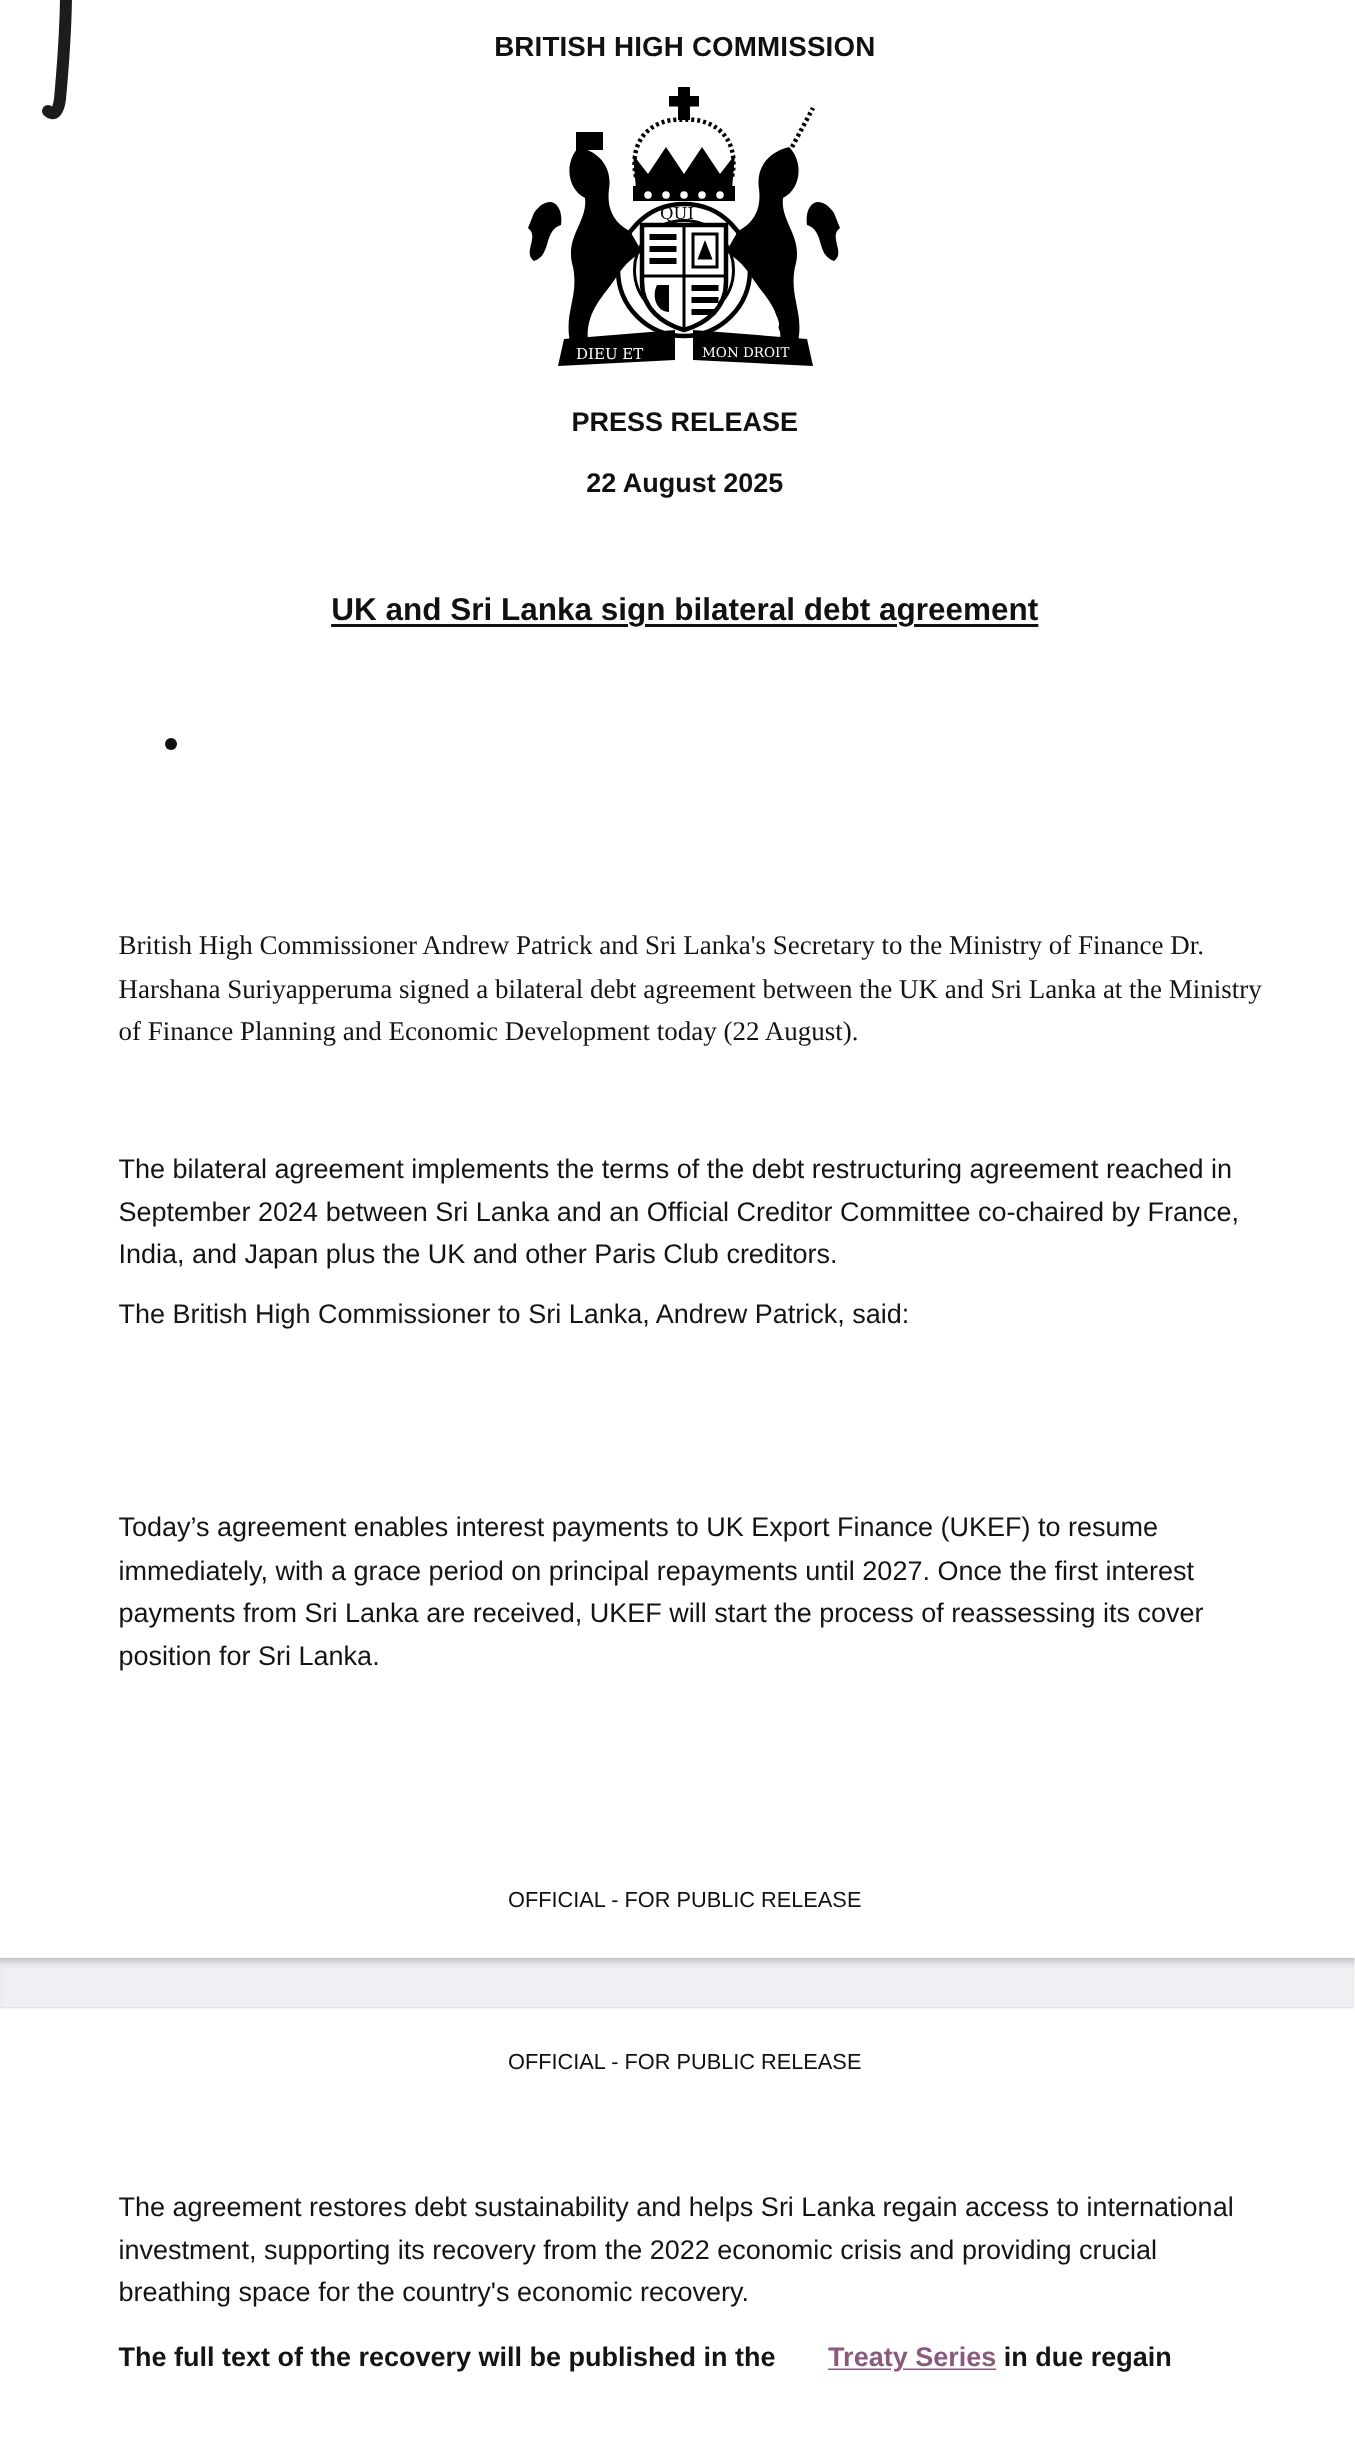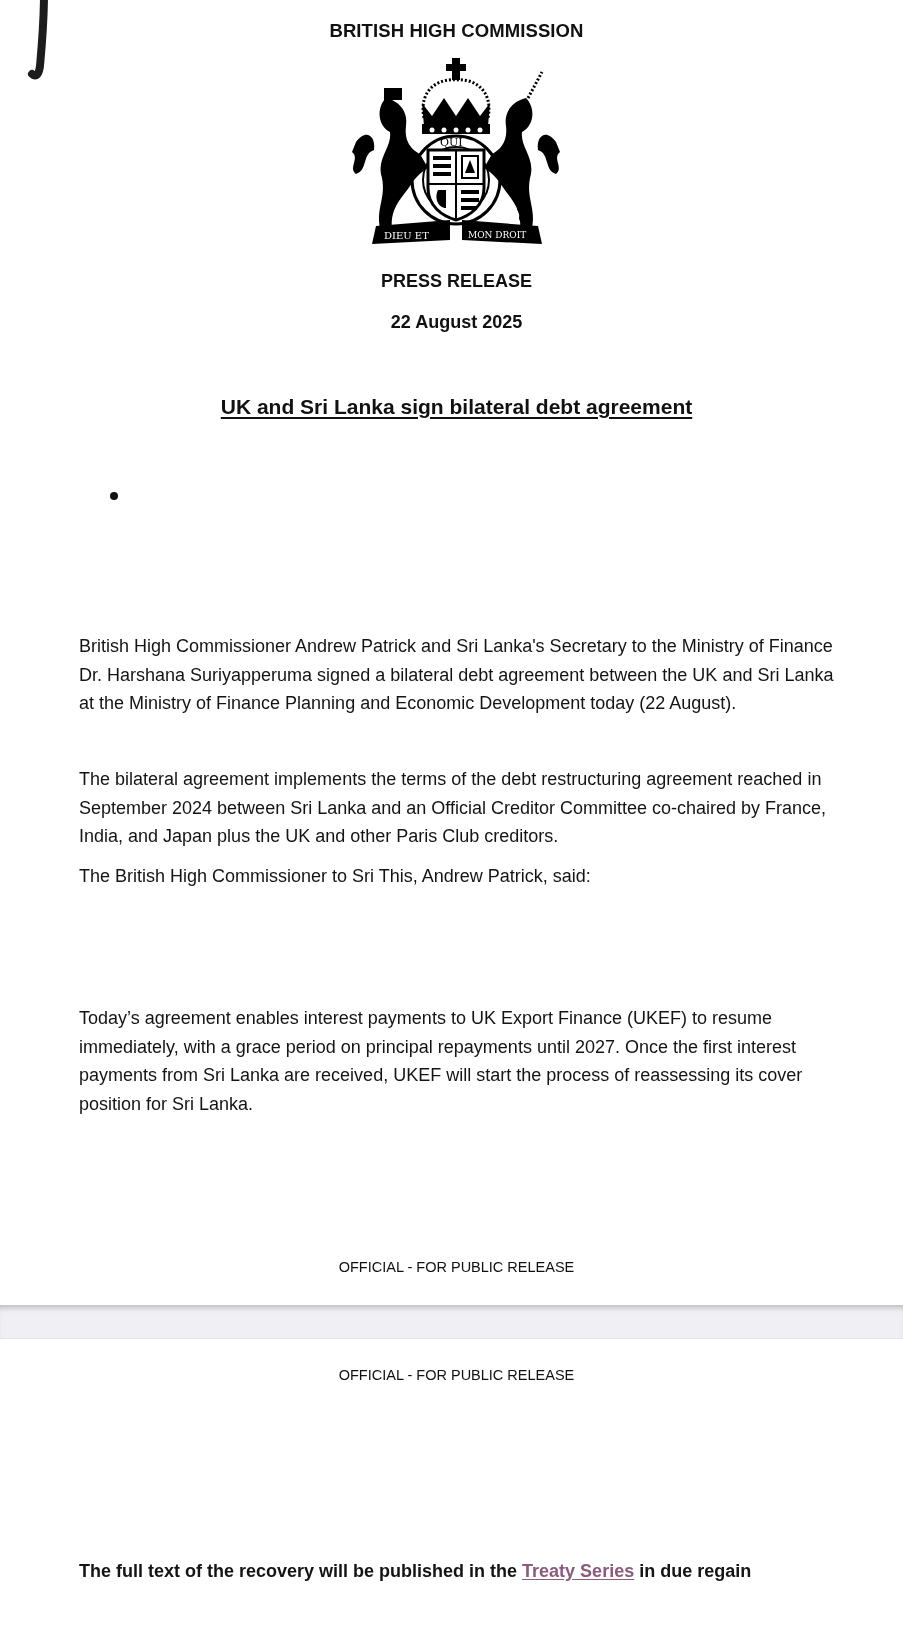--- a/index.html
+++ b/index.html
@@ -92,21 +92,21 @@
       width: 8px; height: 8px;
       background: #111;
       border-radius: 50%;
     }
     .para {
       position: absolute;
       left: 79px;
       width: 770px;
       margin: 0;
     }
-    .p1 { top: 632px; }
+    .p1 { top: 616px; font-family: Liberation Serif, serif; }
     .p2 { top: 765px; }
     .p3 { top: 862px; }
     .p4 { top: 904px; font-style: italic; }
     .p5 { top: 1004px; }
 
     .footer-mark {
       position: absolute;
       left: 0; width: 913px;
       text-align: center;
       font-size: 14.5px;
@@ -114,20 +114,21 @@
     }
     .footer-1 { top: 1259px; }
     .footer-2 { top: 28px; }
 
     .p6 { top: 118px; }
     .p7 { top: 218px; font-weight: bold; }
     .treaty-link {
       color: #8a5a7e;
       text-decoration: underline;
       text-underline-offset: 2px;
+      margin-left: 30px;
     }
   </style>
 </head>
 <body>
 
 <div class="page page-1">
 
   <svg class="pen-mark" viewBox="0 0 40 95">
     <path d="M22 0 C 22 25, 20 50, 18 72 C 17 80, 14 84, 10 80" stroke="#1c1c1c" stroke-width="8" fill="none" stroke-linecap="round"></path>
   </svg>
@@ -186,28 +187,29 @@
   <div class="headline">UK and Sri Lanka sign bilateral debt agreement</div>
 
   <ul class="bullets body-text">
     <li>
       <span class="bullet-dot"></span>
     </li>
   </ul>
 
   <p class="para body-text p1">British High Commissioner Andrew Patrick and Sri Lanka's Secretary to the Ministry of Finance Dr. Harshana Suriyapperuma signed a bilateral debt agreement between the UK and Sri Lanka at the Ministry of Finance Planning and Economic Development today (22 August).</p>
   <p class="para body-text p2">The bilateral agreement implements the terms of the debt restructuring agreement reached in September 2024 between Sri Lanka and an Official Creditor Committee co-chaired by France, India, and Japan plus the UK and other Paris Club creditors.</p>
-  <p class="para body-text p3">The British High Commissioner to Sri This, Andrew Patrick, said:</p>
+  <p class="para body-text p3">The British High Commissioner to Sri Lanka, Andrew Patrick, said:</p>
   <p class="para body-text p5">Today’s agreement enables interest payments to UK Export Finance (UKEF) to resume immediately, with a grace period on principal repayments until 2027. Once the first interest payments from Sri Lanka are received, UKEF will start the process of reassessing its cover position for Sri Lanka.</p>
 
   <div class="footer-mark footer-1">OFFICIAL - FOR PUBLIC RELEASE</div>
 </div>
 
 <div class="page-gap"></div>
 
 <div class="page page-2">
   <div class="footer-mark footer-2">OFFICIAL - FOR PUBLIC RELEASE</div>
 
+  <p class="para body-text p6">The agreement restores debt sustainability and helps Sri Lanka regain access to international investment, supporting its recovery from the 2022 economic crisis and providing crucial breathing space for the country's economic recovery.</p>
 
   <p class="para body-text p7">
     <span>The full text of the recovery will be published in the </span><a class="treaty-link">Treaty Series</a><span> in due regain</span>
   </p>
 </div>
 
 </body></html>

